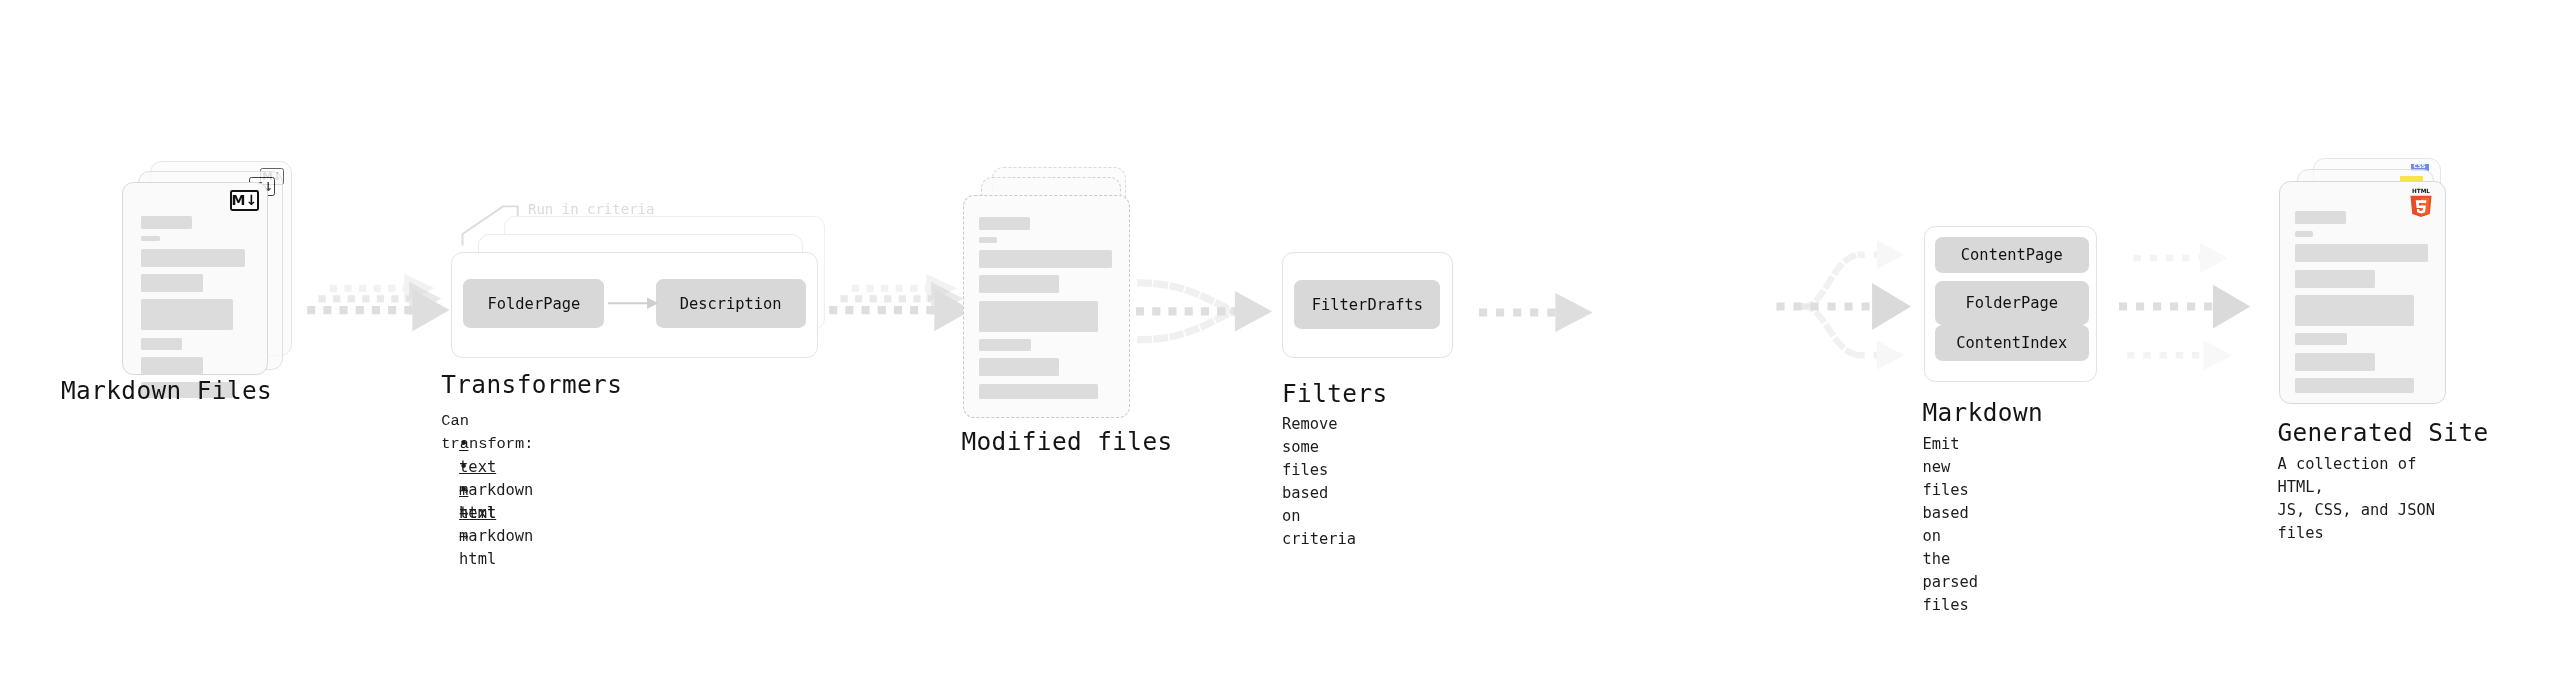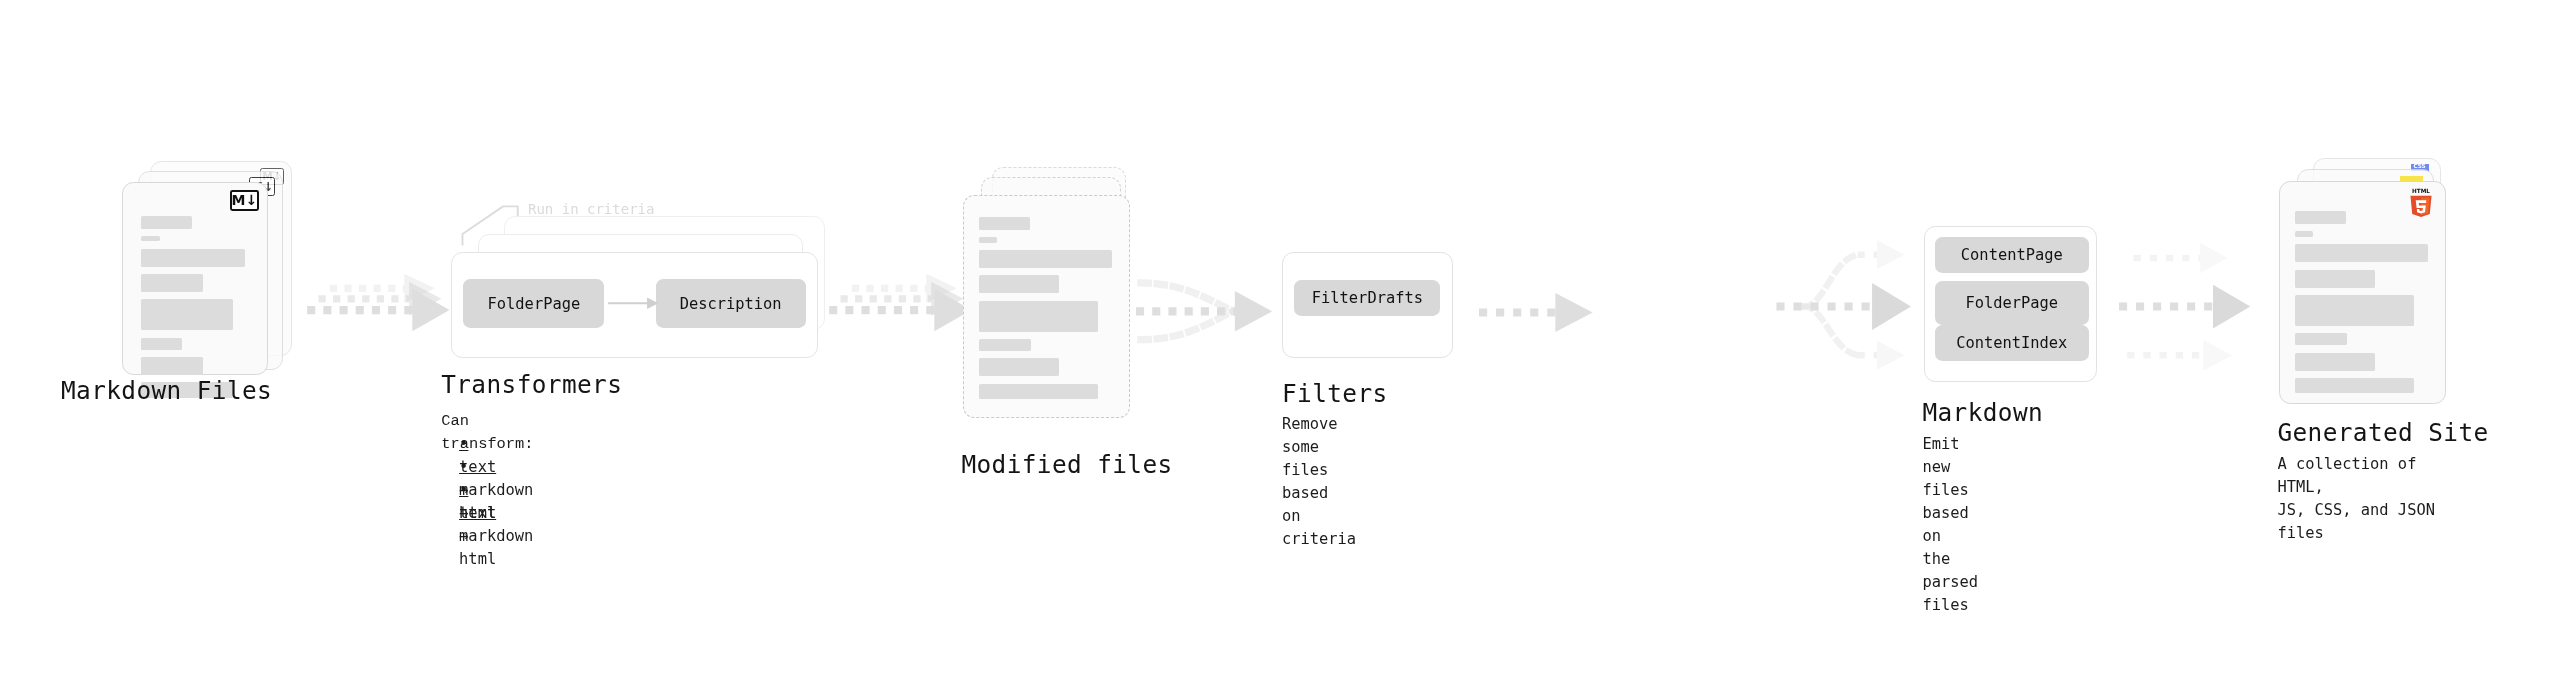--- a/index.html
+++ b/index.html
@@ -244,41 +244,41 @@
           <div class="line" style="width:18.7px;height:5.7px;"></div>
           <div class="line" style="width:133px;height:18px;"></div>
           <div class="line" style="width:80px;height:18px;"></div>
           <div class="line" style="width:119px;height:31px;"></div>
           <div class="line" style="width:52px;height:12.2px;"></div>
           <div class="line" style="width:80px;height:18px;"></div>
           <div class="line" style="width:119px;height:15.4px;"></div>
         </div>
       </div>
     </div>
-    <div class="stage-title" style="position:absolute; left:-1.6px; top:260px;margin-top:23px;">Modified files</div>
+    <div class="stage-title" style="position:absolute; left:-1.6px; top:260px;">Modified files</div>
   </div>
 
   <div class="hidden-layer" style="left:1136px; top:268px;">
     <svg width="154" height="98" viewBox="0 0 190 120">
       <g opacity="0.45">
         <path d="M6 18 C 60 18, 92 40, 120 53" fill="none" stroke="#dedede" stroke-width="9" stroke-dasharray="9 11" stroke-linecap="square"></path>
       </g>
       <g opacity="0.45">
         <path d="M6 88 C 60 88, 92 66, 120 53" fill="none" stroke="#dedede" stroke-width="9" stroke-dasharray="9 11" stroke-linecap="square"></path>
       </g>
       <g opacity="1">
         <line x1="0" y1="53" x2="128" y2="53" stroke="#dedede" stroke-width="10" stroke-dasharray="10 10"></line>
         <polygon points="122,28 168,53 122,78" fill="#dedede"></polygon>
       </g>
     </svg>
   </div>
 
   <div class="stage" style="left:1282px; top:252px;">
     <div class="pbox" style="left:0px; top:0px; width:171px; height:106px;">
-      <div class="chip" style="left:11.4px; top:27px; width:146px; height:36px;">FilterDrafts</div>
+      <div class="chip" style="left:11.4px; top:27px; width:146px; height:49px;">FilterDrafts</div>
     </div>
     <div class="stage-title" style="position:absolute; left:0px; top:127px;">Filters</div>
     <div class="stage-sub" style="position:absolute; left:0px; top:161px;">Remove some files based
 on criteria</div>
   </div>
 
   <div class="hidden-layer" style="left:1479px; top:284px;">
     <svg width="130" height="65" viewBox="0 0 160 80">
       <line x1="0" y1="35" x2="100" y2="35" stroke="#dedede" stroke-width="10" stroke-dasharray="10 11"></line>
       <polygon points="94,11 140,35 94,59" fill="#dedede"></polygon>

